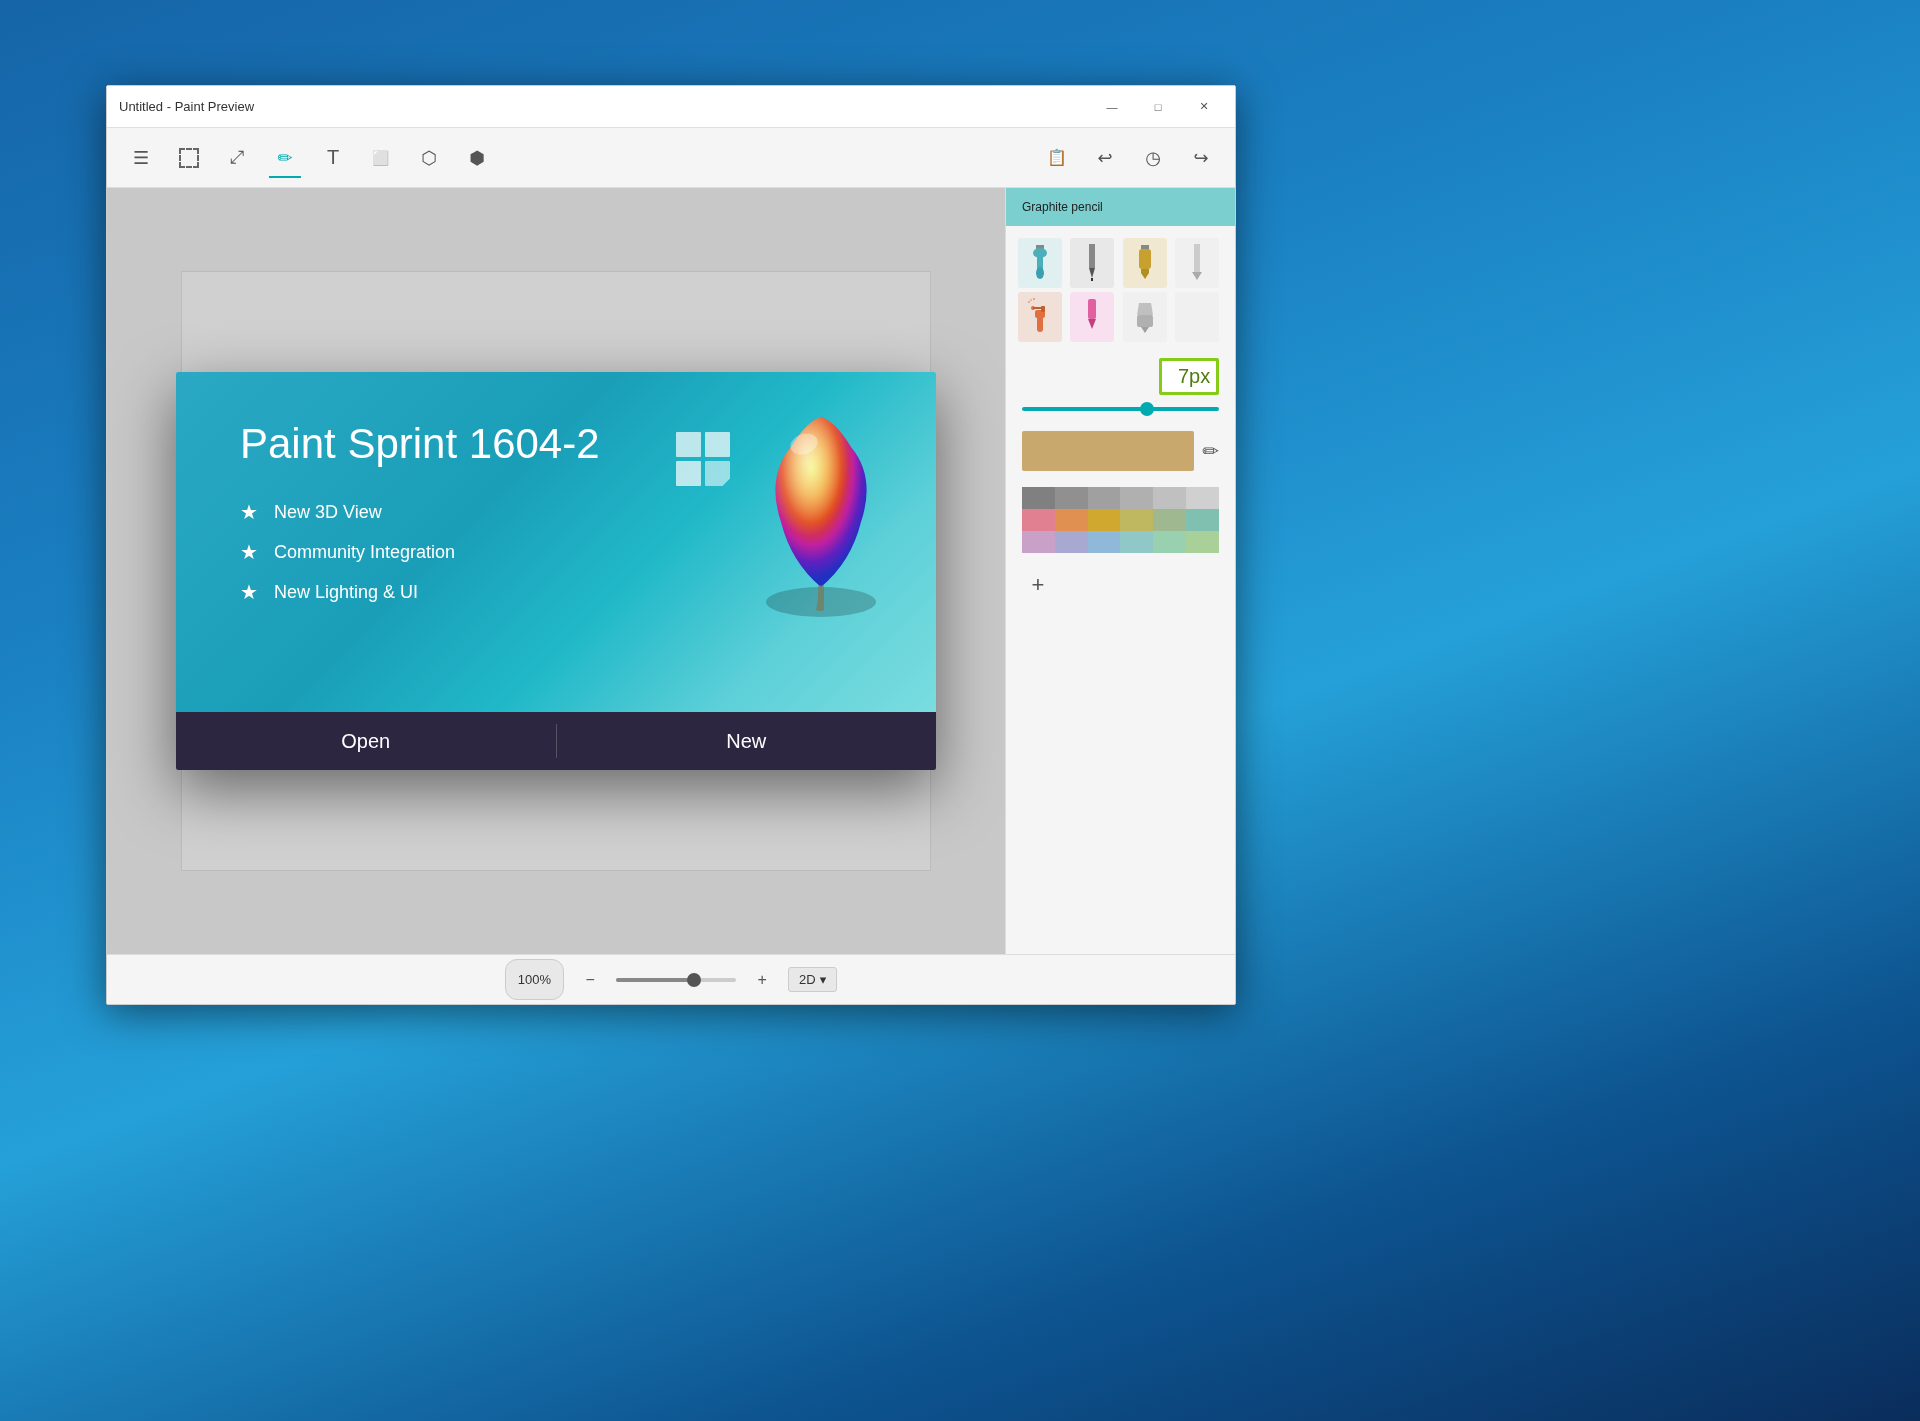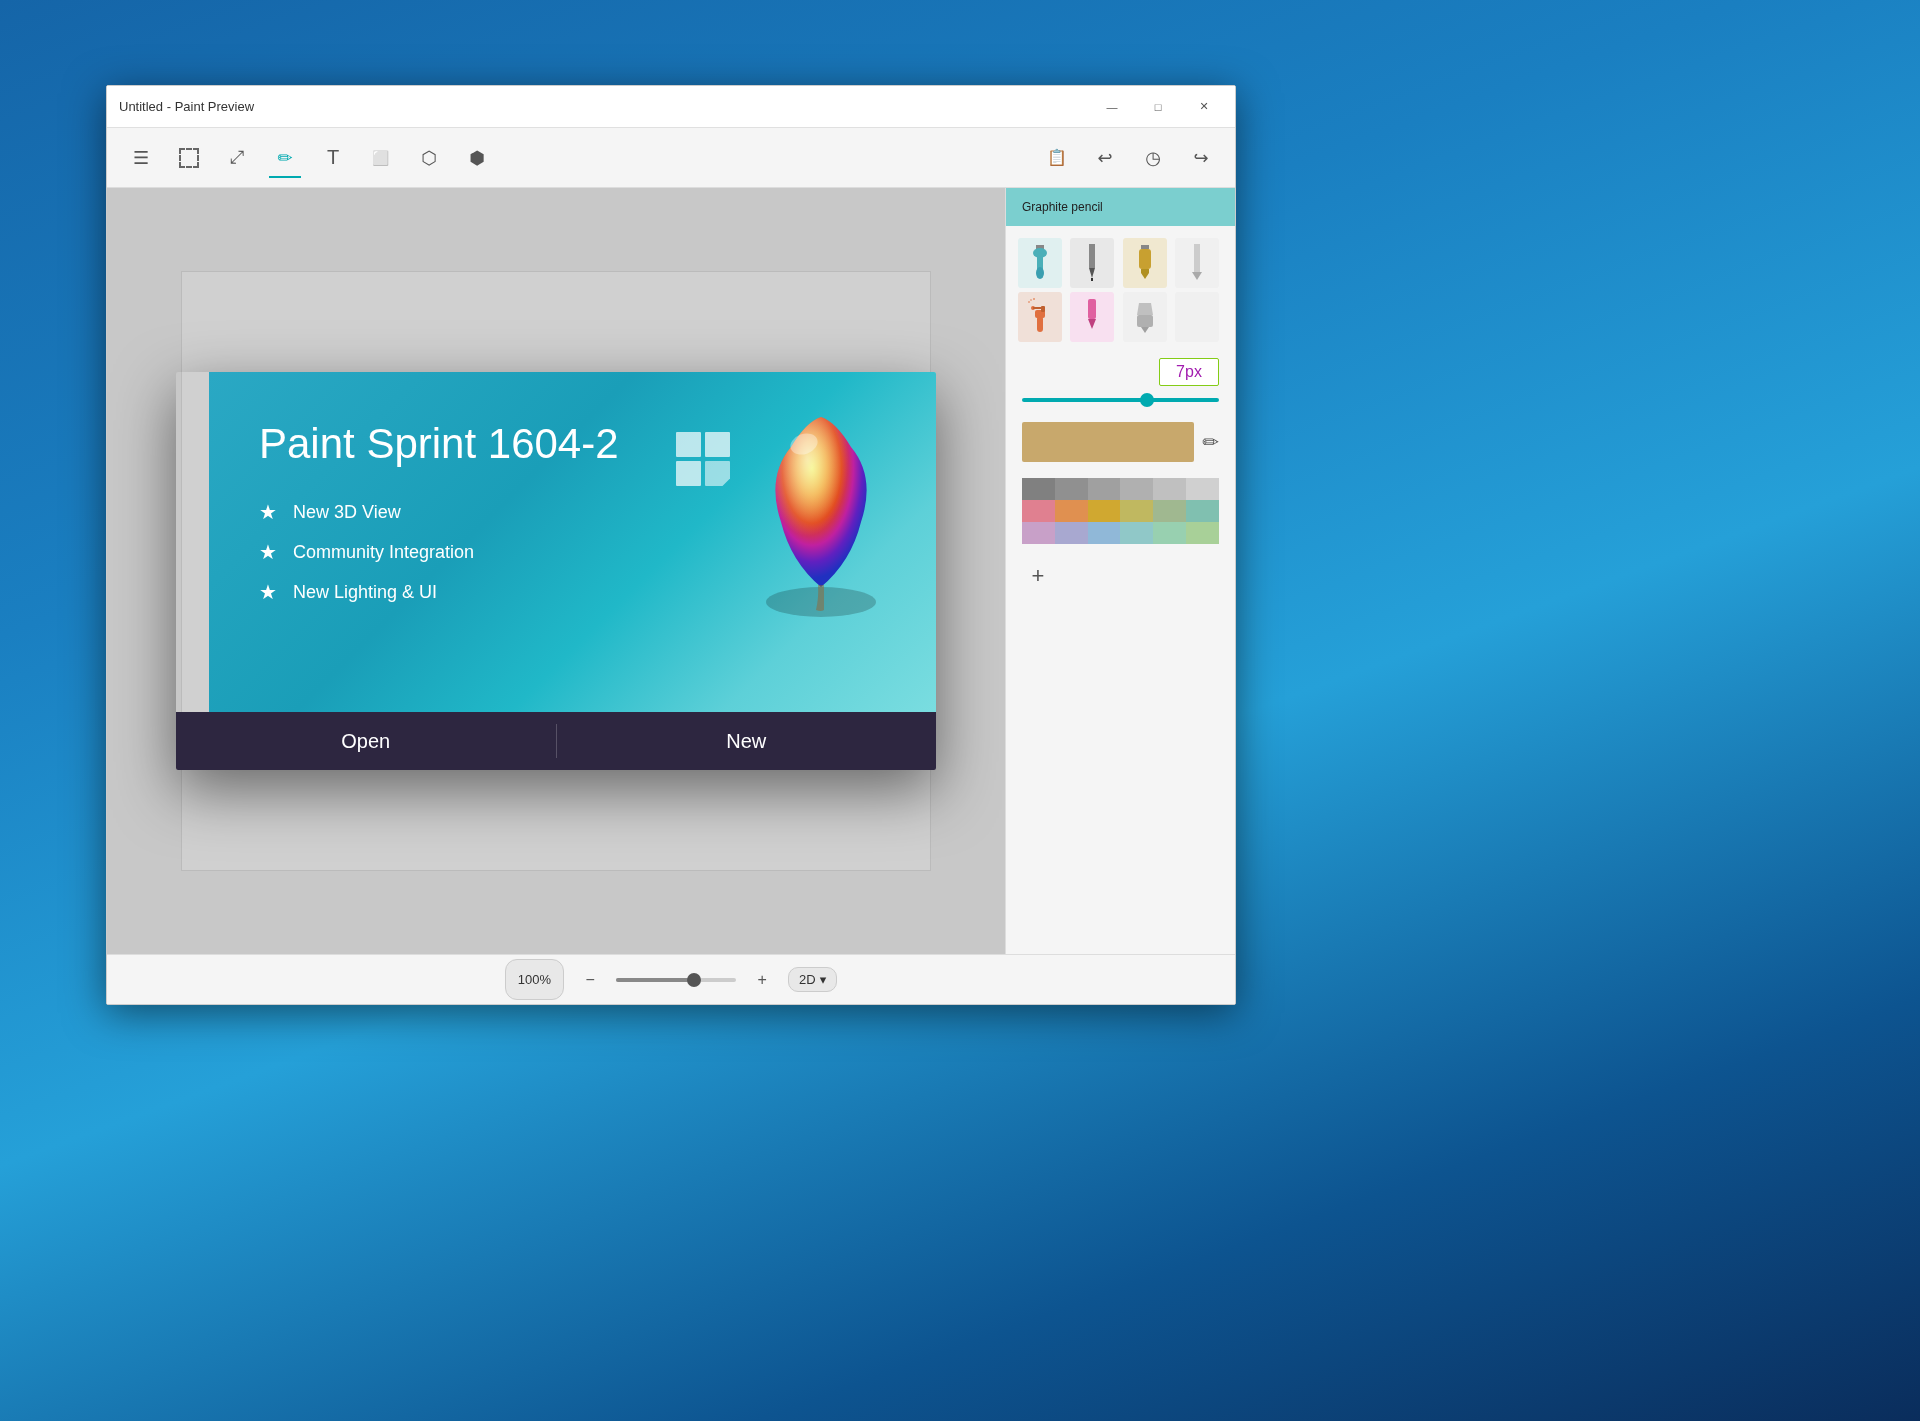--- a/index.html
+++ b/index.html
@@ -157,25 +157,25 @@
       align-items: center;
       justify-content: center;
       background: #e8e8e8;
       border-radius: 3px;
       cursor: pointer;
       font-size: 22px;
     }
     .sidebar-size-value {
       text-align: right;
       padding: 4px 16px;
-      font-size: 16px;
-      color: #a21caf;
+      font-size: 20px;
+      color: #4d7c0f;
       background: #fff;
       margin: 4px 16px;
-      border: 1px solid #84cc16;
+      border: 3px solid #84cc16;
       border-radius: 2px;
     }
     .sidebar-slider-container {
       padding: 8px 16px;
     }
     .sidebar-slider {
       width: 100%;
       height: 4px;
       background: #00aab0;
       border-radius: 2px;
@@ -274,21 +274,21 @@
       position: absolute;
       top: -5px;
       left: calc(65% - 7px);
     }
     .view-mode {
       display: flex;
       align-items: center;
       gap: 4px;
       background: #e8e8e8;
       border: 1px solid #ccc;
-      border-radius: 10px;
+      border-radius: 3px;
       padding: 4px 10px;
       font-size: 13px;
       color: #333;
       cursor: pointer;
     }
 
     
     .dialog-overlay {
       position: absolute;
       inset: 0;
@@ -298,24 +298,23 @@
       z-index: 10;
     }
     .dialog {
       width: 760px;
       border-radius: 2px;
       overflow: hidden;
       box-shadow: 0 20px 60px rgba(0,0,0,0.5);
     }
     .dialog-body {
       background: linear-gradient(135deg, #2aa8c4 0%, #1a9eb8 40%, #20b8c8 60%, #5dd0d8 80%, #7adde0 100%);
-      padding: 48px 50px 40px;
+      padding: 48px 64px 40px;
       position: relative;
       min-height: 340px;
-      margin-left: 33px;
     }
     .dialog-title {
       font-size: 42px;
       font-weight: 300;
       color: #fff;
       margin-bottom: 32px;
     }
     .dialog-features {
       display: flex;
       flex-direction: column;

